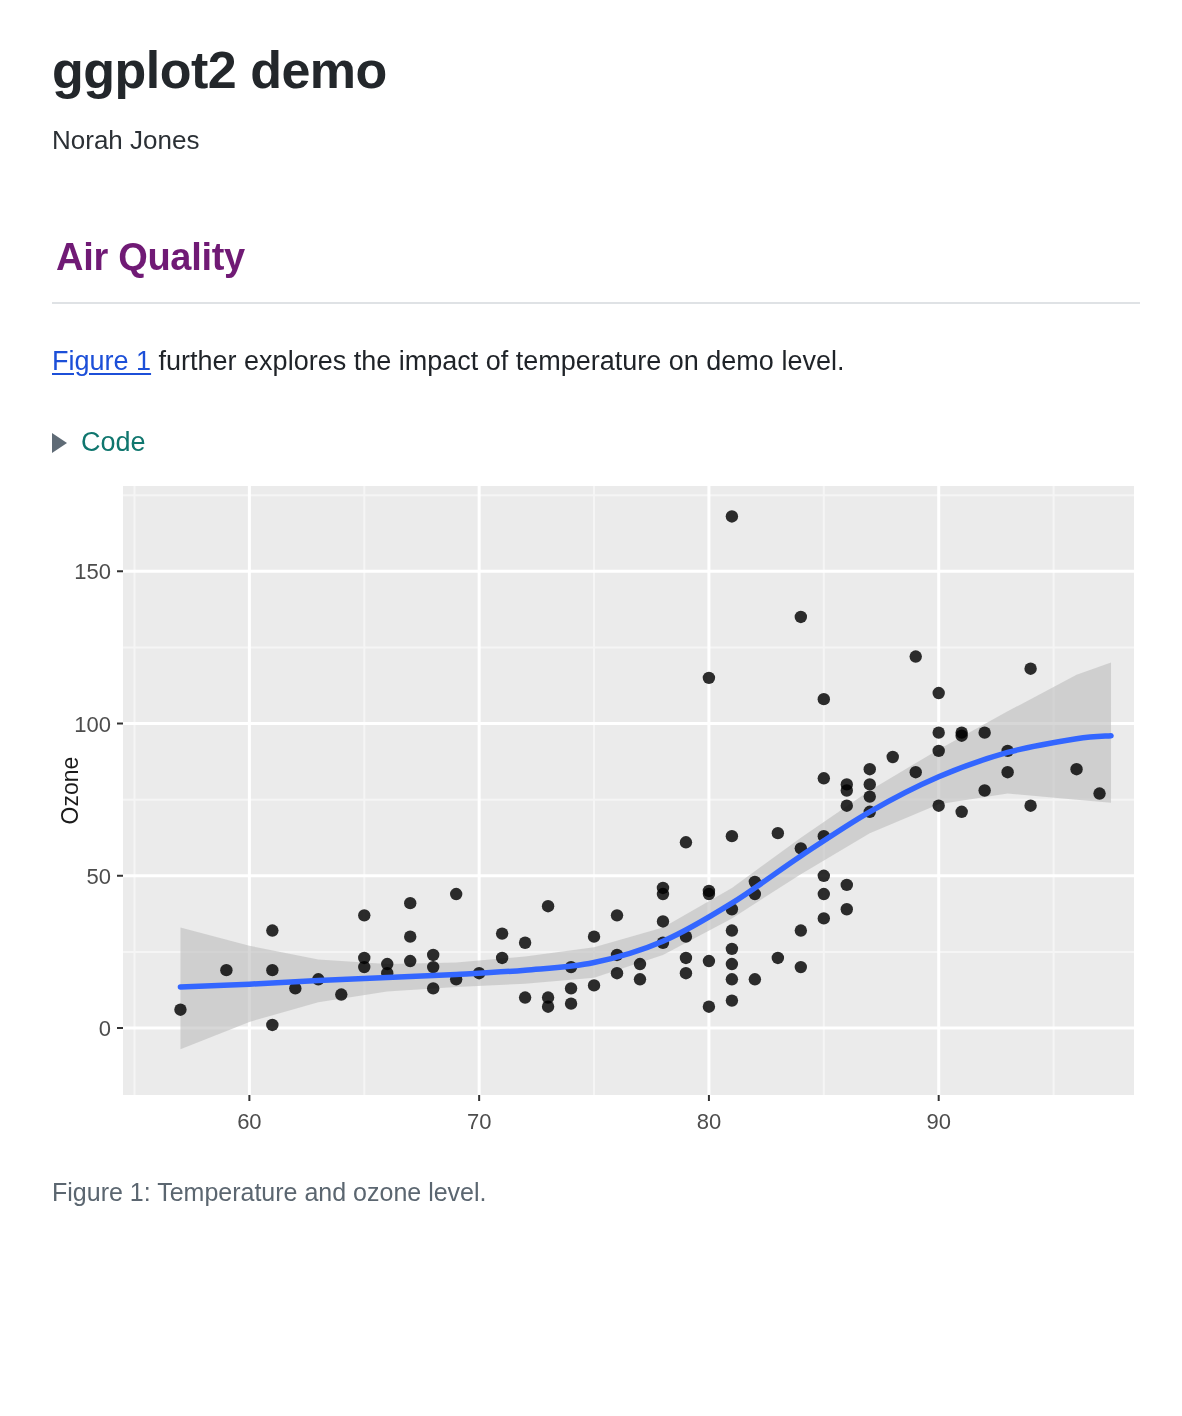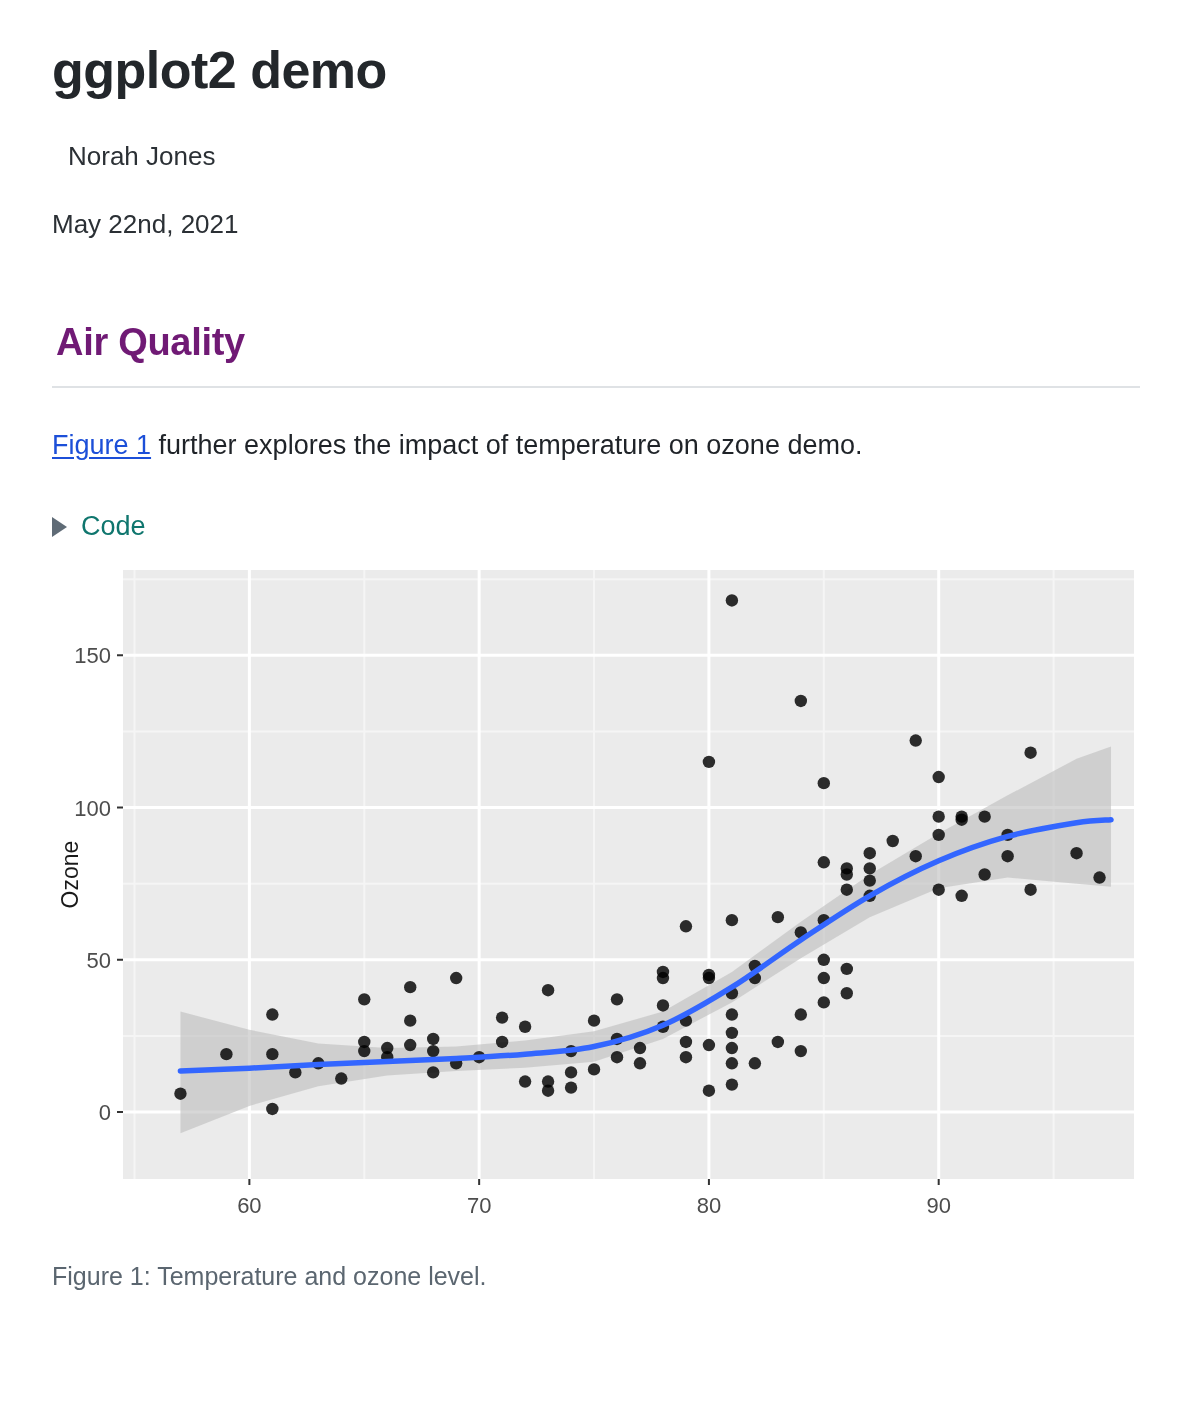--- a/index.html
+++ b/index.html
@@ -27,21 +27,21 @@
     line-height: 1.1;
     letter-spacing: -0.5px;
     color: #23272b;
     margin: 0;
     padding-top: 42px;
   }
   .byline {
     font-size: 26px;
     font-weight: 400;
     color: #2b3035;
-    margin: 16px;
+    margin: 0;
     padding-top: 26px;
     line-height: 1.2;
   }
   .pubdate {
     font-size: 26px;
     font-weight: 400;
     color: #2b3035;
     margin: 0;
     padding-top: 21px;
     line-height: 1.2;
@@ -110,26 +110,25 @@
     line-height: 1.3;
   }
 </style>
 </head>
 <body>
 
 <div class="page">
 
   <h1 class="doc-title">ggplot2 demo</h1>
   <p class="byline">Norah Jones</p>
-  <p class="pubdate">May 22nd, 2021</p>
 
   <h2 class="section-heading">Air Quality</h2>
   <hr class="rule">
 
-  <p class="body-text"><a class="fig-link">Figure 1</a><span> further explores the impact of temperature on ozone demo.</span></p>
+  <p class="body-text"><a class="fig-link">Figure 1</a><span> further explores the impact of temperature on demo level.</span></p>
 
   <div class="code-toggle">
     <span class="tri"></span>
     <span class="code-label">Code</span>
   </div>
 
   <div class="figure-wrap">
     <svg class="plot" id="plot-svg" width="1088" height="660" viewBox="0 0 1088 660">
         <rect x="71" y="2" width="1011" height="609" fill="#ebebeb"></rect>
         <g>

